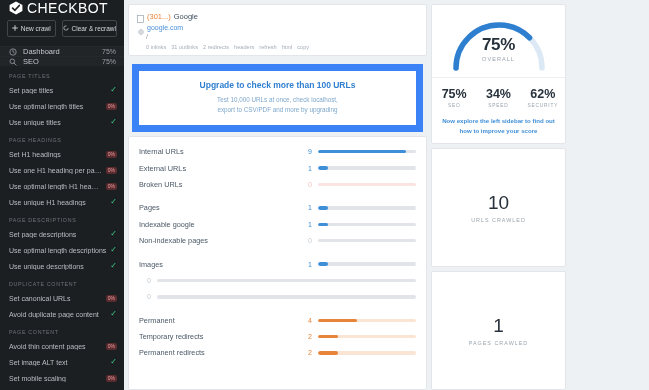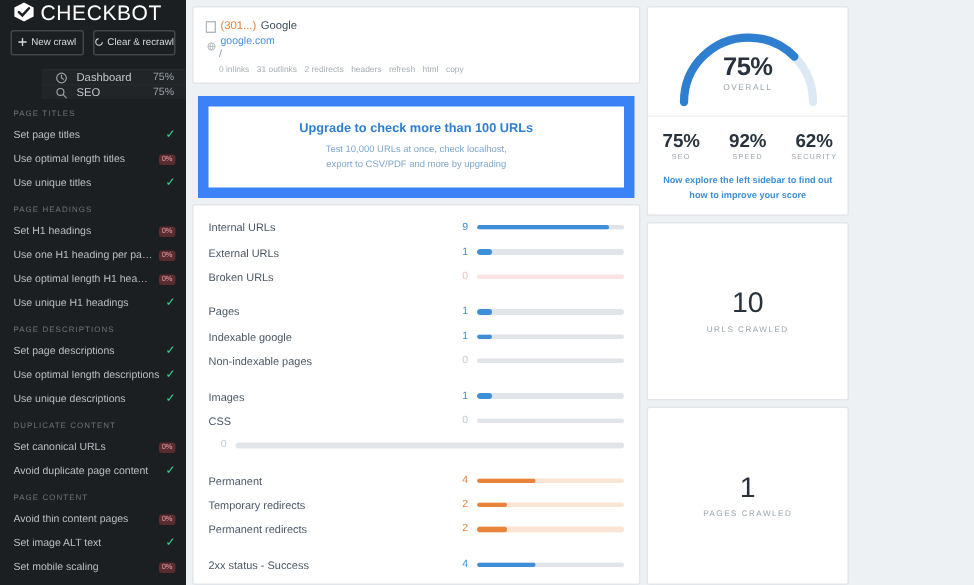--- a/index.html
+++ b/index.html
@@ -53,21 +53,21 @@
 
   .navrow {
     height:21px;
     display:flex; align-items:center;
     padding:0 8px 0 9px;
     gap:6px;
     font-size:7.5px;
     color:#c3c8cd;
     border-top:1px solid #26292c;
   }
-  .navrow.primary { background:#212528;margin-left:28px; }
+  .navrow.primary { background:#212528; }
   .navrow .nav-ico { width:8px; height:8px; flex:0 0 auto; opacity:.75; }
   .navrow .nav-label { flex:1; white-space:nowrap; overflow:hidden; text-overflow:ellipsis; }
   .navrow .nav-pct { font-size:7px; color:#9aa0a6; }
 
   .sec-head {
     font-size:5.3px;
     letter-spacing:.7px;
     color:#6e7479;
     padding:7px 9px 3px 9px;
     text-transform:uppercase;
@@ -437,21 +437,20 @@
       </div>
       <div class="grp-gap"></div>
       <div class="mrow">
         <span class="m-label">Images</span>
         <span class="m-val" style="color: rgb(63, 143, 216);">1</span>
         <span class="m-track" style="background: rgb(225, 229, 233);">
           <span class="m-fill" style="display: block; width: 10%; background: rgb(63, 143, 216);"></span>
         </span>
       </div>
       <div class="mrow">
-        <span class="m-label">CSS</span>
         <span class="m-val" style="color: rgb(195, 203, 211);">0</span>
         <span class="m-track" style="background: rgb(225, 229, 233);">
           <span class="m-fill" style="display: block; width: 0%; background: rgb(63, 143, 216);"></span>
         </span>
       </div>
       <div class="mrow">
         <span class="m-val" style="color: rgb(195, 203, 211);">0</span>
         <span class="m-track" style="background: rgb(225, 229, 233);">
           <span class="m-fill" style="display: block; width: 0%; background: rgb(63, 143, 216);"></span>
         </span>
@@ -472,27 +471,20 @@
         </span>
       </div>
       <div class="mrow">
         <span class="m-label">Permanent redirects</span>
         <span class="m-val" style="color: rgb(232, 131, 58);">2</span>
         <span class="m-track" style="background: rgb(250, 229, 213);">
           <span class="m-fill" style="display: block; width: 20%; background: rgb(232, 131, 58);"></span>
         </span>
       </div>
       <div class="grp-gap"></div>
-      <div class="mrow">
-        <span class="m-label">2xx status - Success</span>
-        <span class="m-val" style="color: rgb(63, 143, 216);">4</span>
-        <span class="m-track" style="background: rgb(225, 229, 233);">
-          <span class="m-fill" style="display: block; width: 40%; background: rgb(63, 143, 216);"></span>
-        </span>
-      </div>
       <div class="mrow"></div>
     </section>
 </main>
 
 <aside class="right">
 
   <section class="card score-card">
     <div class="gauge-wrap">
       <svg width="106" height="58" viewBox="0 0 106 58">
         <path d="M10 55 A43 43 0 0 1 96 55" fill="none" stroke="#dce9f5" stroke-width="5.5" stroke-linecap="round"></path>
@@ -503,21 +495,21 @@
         <div class="gauge-lbl">OVERALL</div>
       </div>
     </div>
 
     <div class="subscores">
       <div class="subscore">
         <div class="ss-val">75%</div>
         <div class="ss-lbl">SEO</div>
       </div>
       <div class="subscore">
-        <div class="ss-val">92%</div>
+        <div class="ss-val">34%</div>
         <div class="ss-lbl">SPEED</div>
       </div>
       <div class="subscore">
         <div class="ss-val">62%</div>
         <div class="ss-lbl">SECURITY</div>
       </div>
     </div>
 
     <div class="hint">
       <div>Now explore the left sidebar to find out</div>

